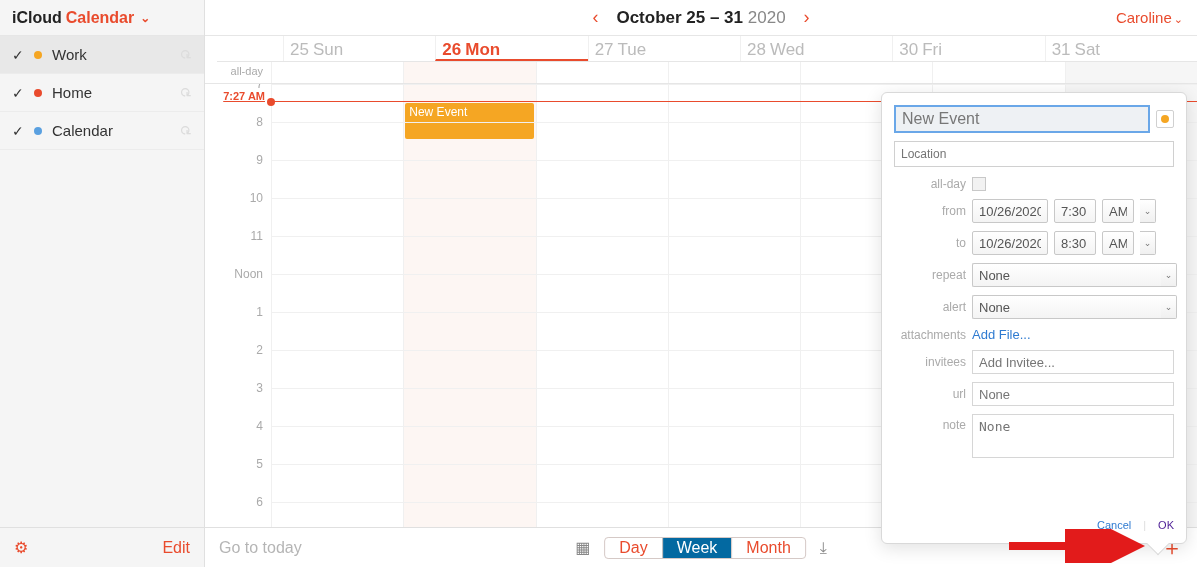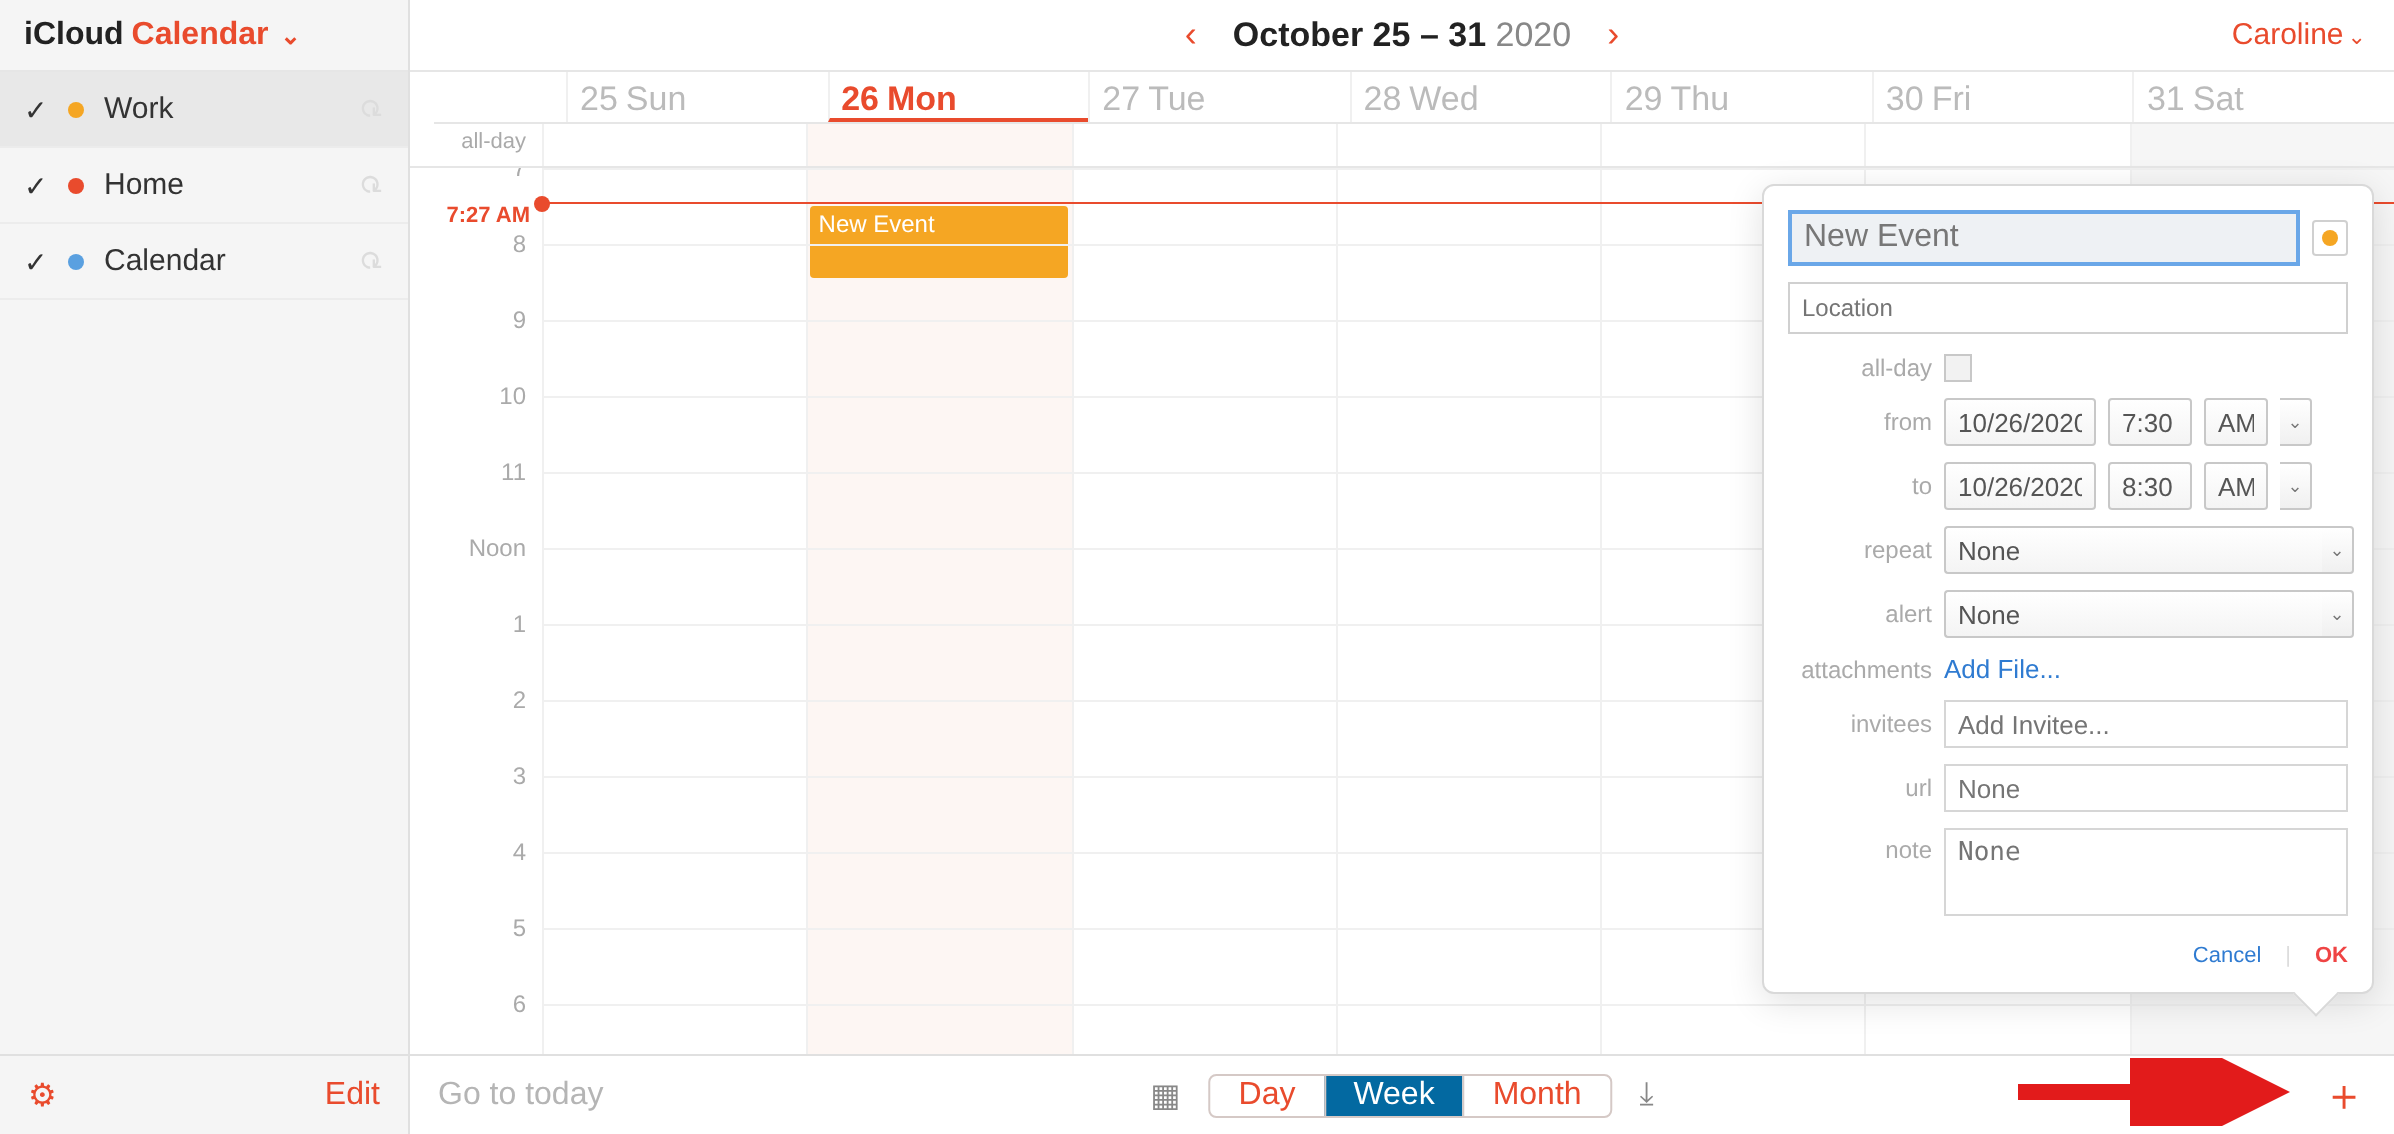--- a/index.html
+++ b/index.html
@@ -368,21 +368,21 @@
   .panel-footer {
     display: flex;
     justify-content: flex-end;
     align-items: flex-end;
     gap: 12px;
     margin-top: 14px;
     font-size: 11px;
   }
   .pf-cancel { color: #2f7bd1; cursor: pointer; }
   .pf-sep { color: #ddd; }
-  .pf-ok { color: #ef4444; font-weight: 700; cursor: pointer; }
+  .pf-ok { color: #4c1d95; font-weight: 400; cursor: pointer; margin-top: 47px; }
 </style>
 </head>
 <body>
 
 <div class="sidebar">
   <div class="sidebar-header">
     <span class="icloud">iCloud</span>
     <span class="cal">Calendar</span>
     <span class="chev">⌄</span>
   </div>
@@ -435,24 +435,20 @@
         <span class="dnum">26</span>
         <span class="dname">Mon</span>
       </div>
       <div class="day-col-head">
         <span class="dnum">27</span>
         <span class="dname">Tue</span>
       </div>
       <div class="day-col-head">
         <span class="dnum">28</span>
         <span class="dname">Wed</span>
-      </div>
-      <div class="day-col-head">
-        <span class="dnum">29</span>
-        <span class="dname">Thu</span>
       </div>
       <div class="day-col-head">
         <span class="dnum">30</span>
         <span class="dname">Fri</span>
       </div>
       <div class="day-col-head">
         <span class="dnum">31</span>
         <span class="dname">Sat</span>
       </div>
     </div>
@@ -476,21 +472,21 @@
           <div class="time-label" style="top: 76px;">9</div>
           <div class="time-label" style="top: 114px;">10</div>
           <div class="time-label" style="top: 152px;">11</div>
           <div class="time-label" style="top: 190px;">Noon</div>
           <div class="time-label" style="top: 228px;">1</div>
           <div class="time-label" style="top: 266px;">2</div>
           <div class="time-label" style="top: 304px;">3</div>
           <div class="time-label" style="top: 342px;">4</div>
           <div class="time-label" style="top: 380px;">5</div>
           <div class="time-label" style="top: 418px;">6</div>
-          <div class="now-time" style="top: 24px;">7:27 AM</div>
+          <div class="now-time" style="top: 12px; text-decoration: underline;">7:27 AM</div>
         </div>
       <div class="cols" id="cols">
           <div class="col"></div>
           <div class="col today">
             <div class="event-block" style="top: 19px; height: 36px;">New Event</div>
           </div>
           <div class="col"></div>
           <div class="col"></div>
           <div class="col"></div>
           <div class="col"></div>

